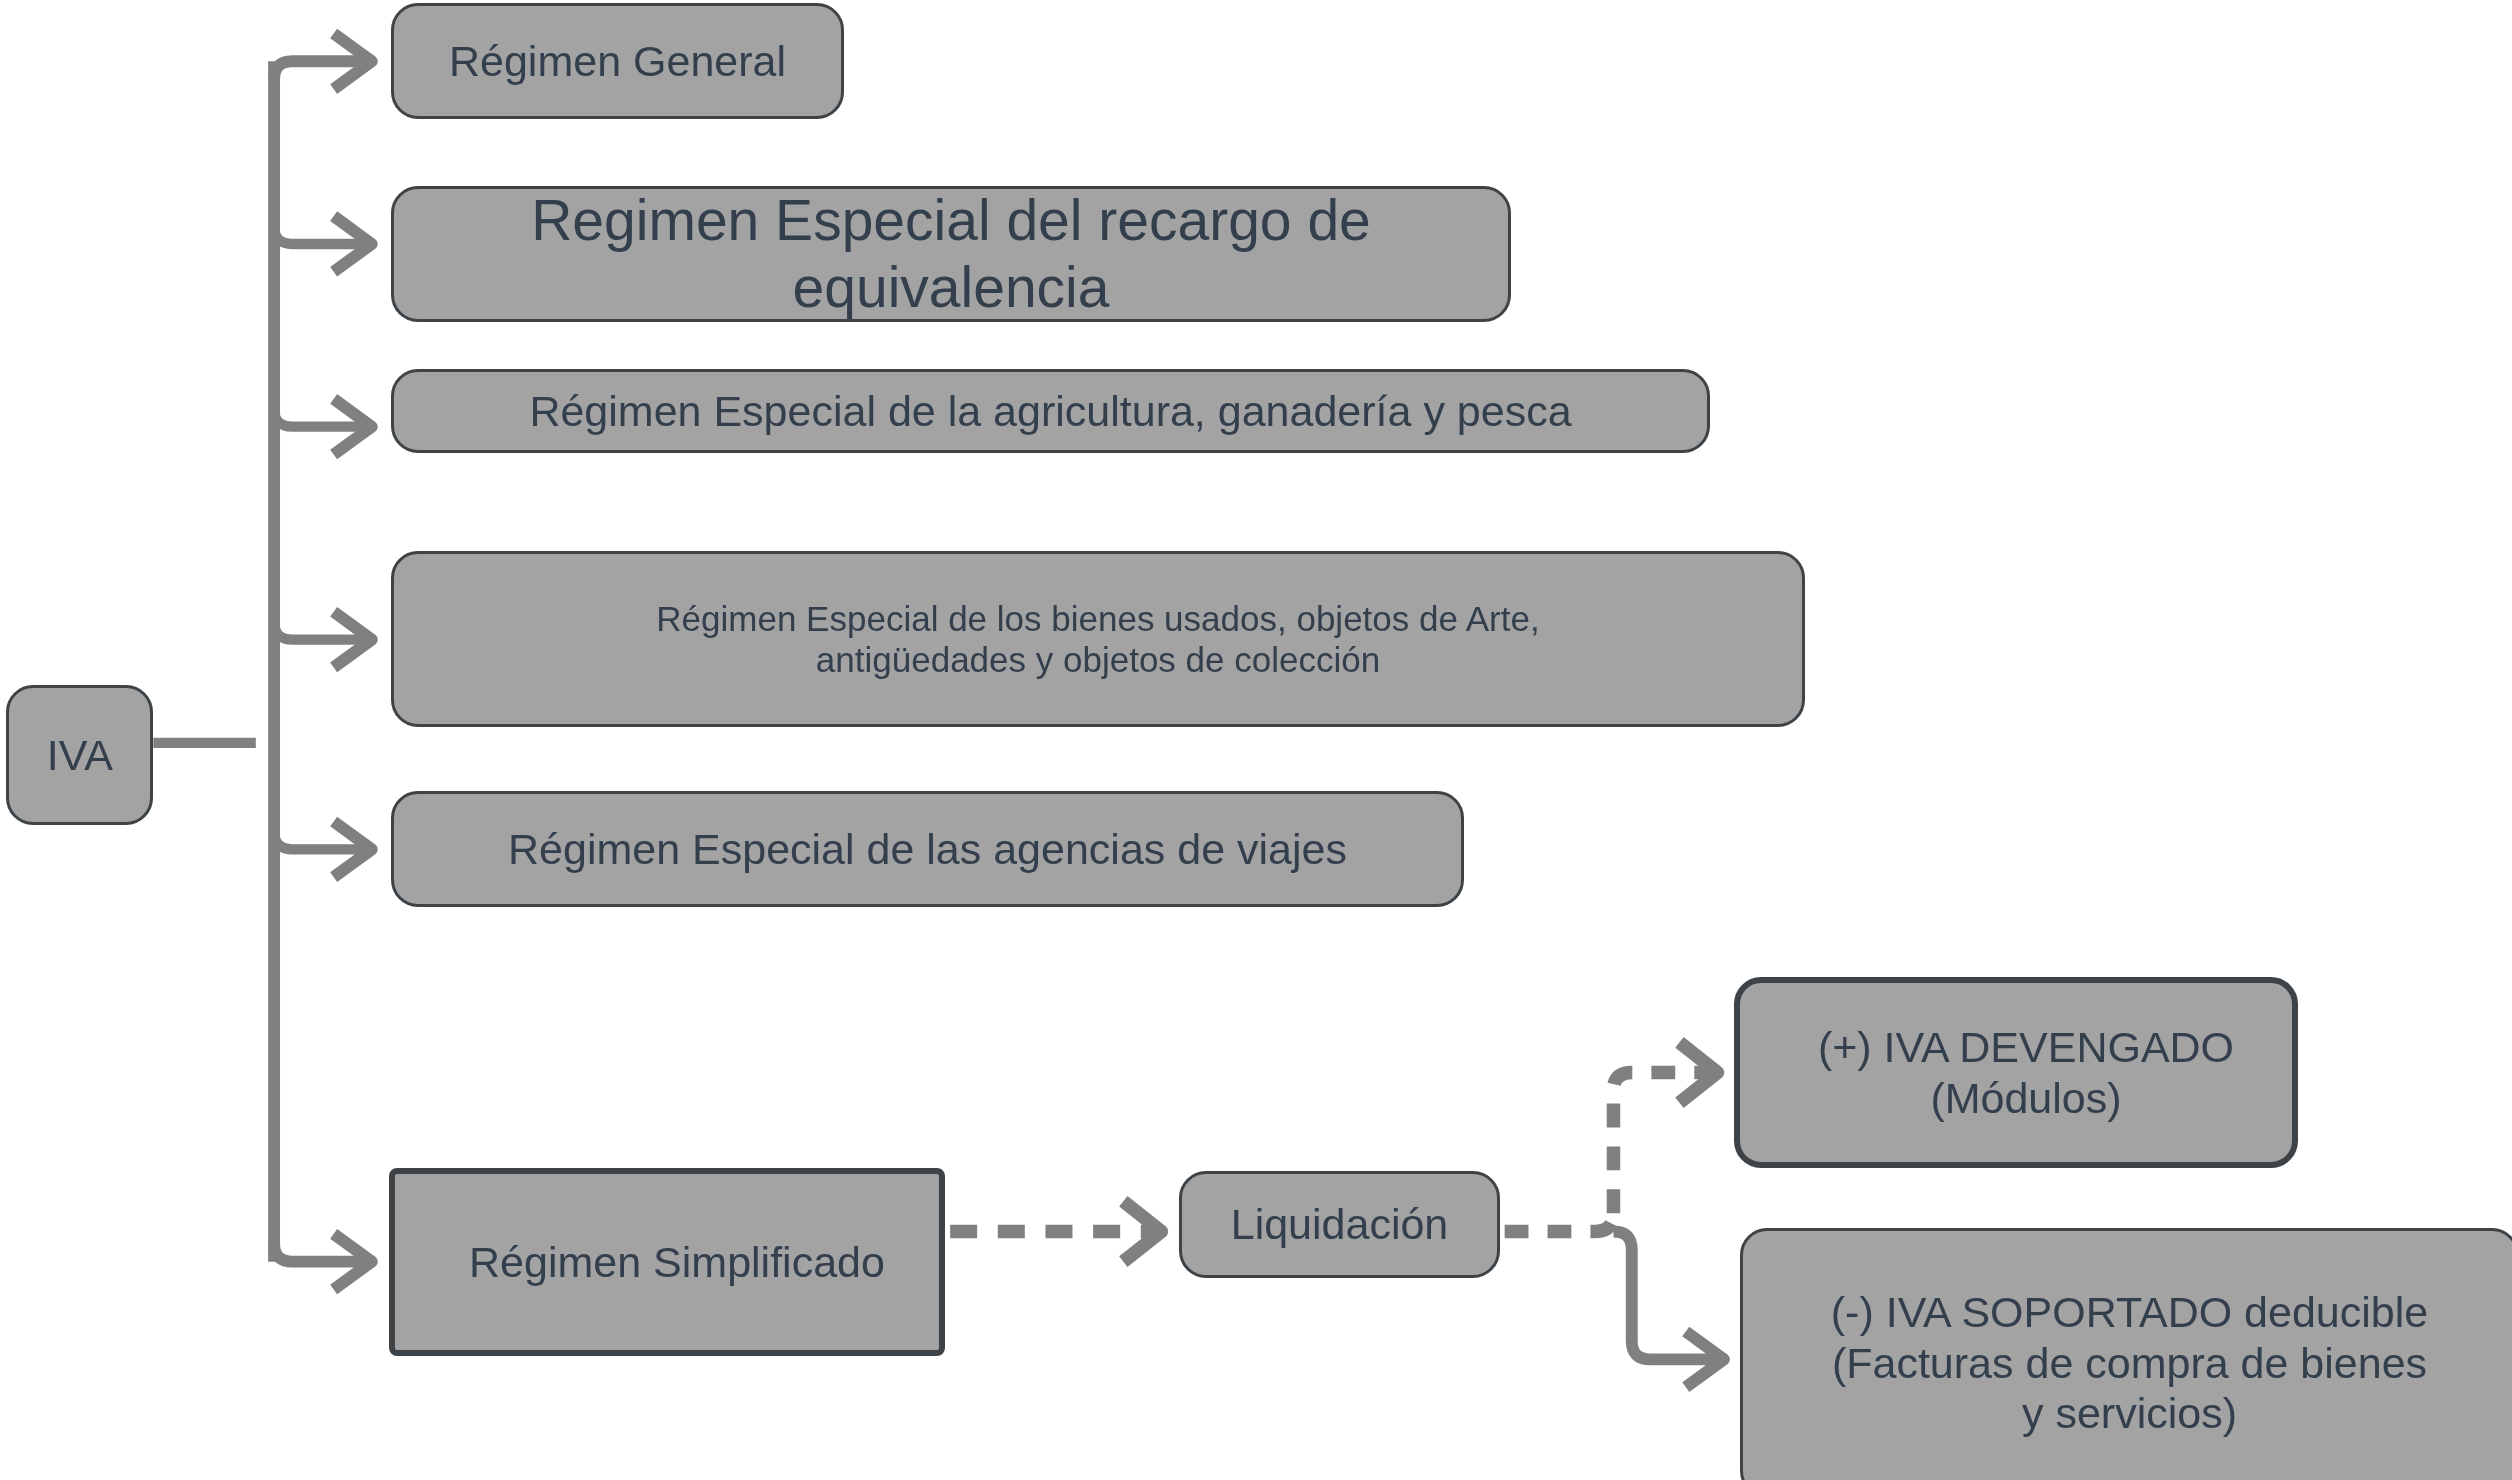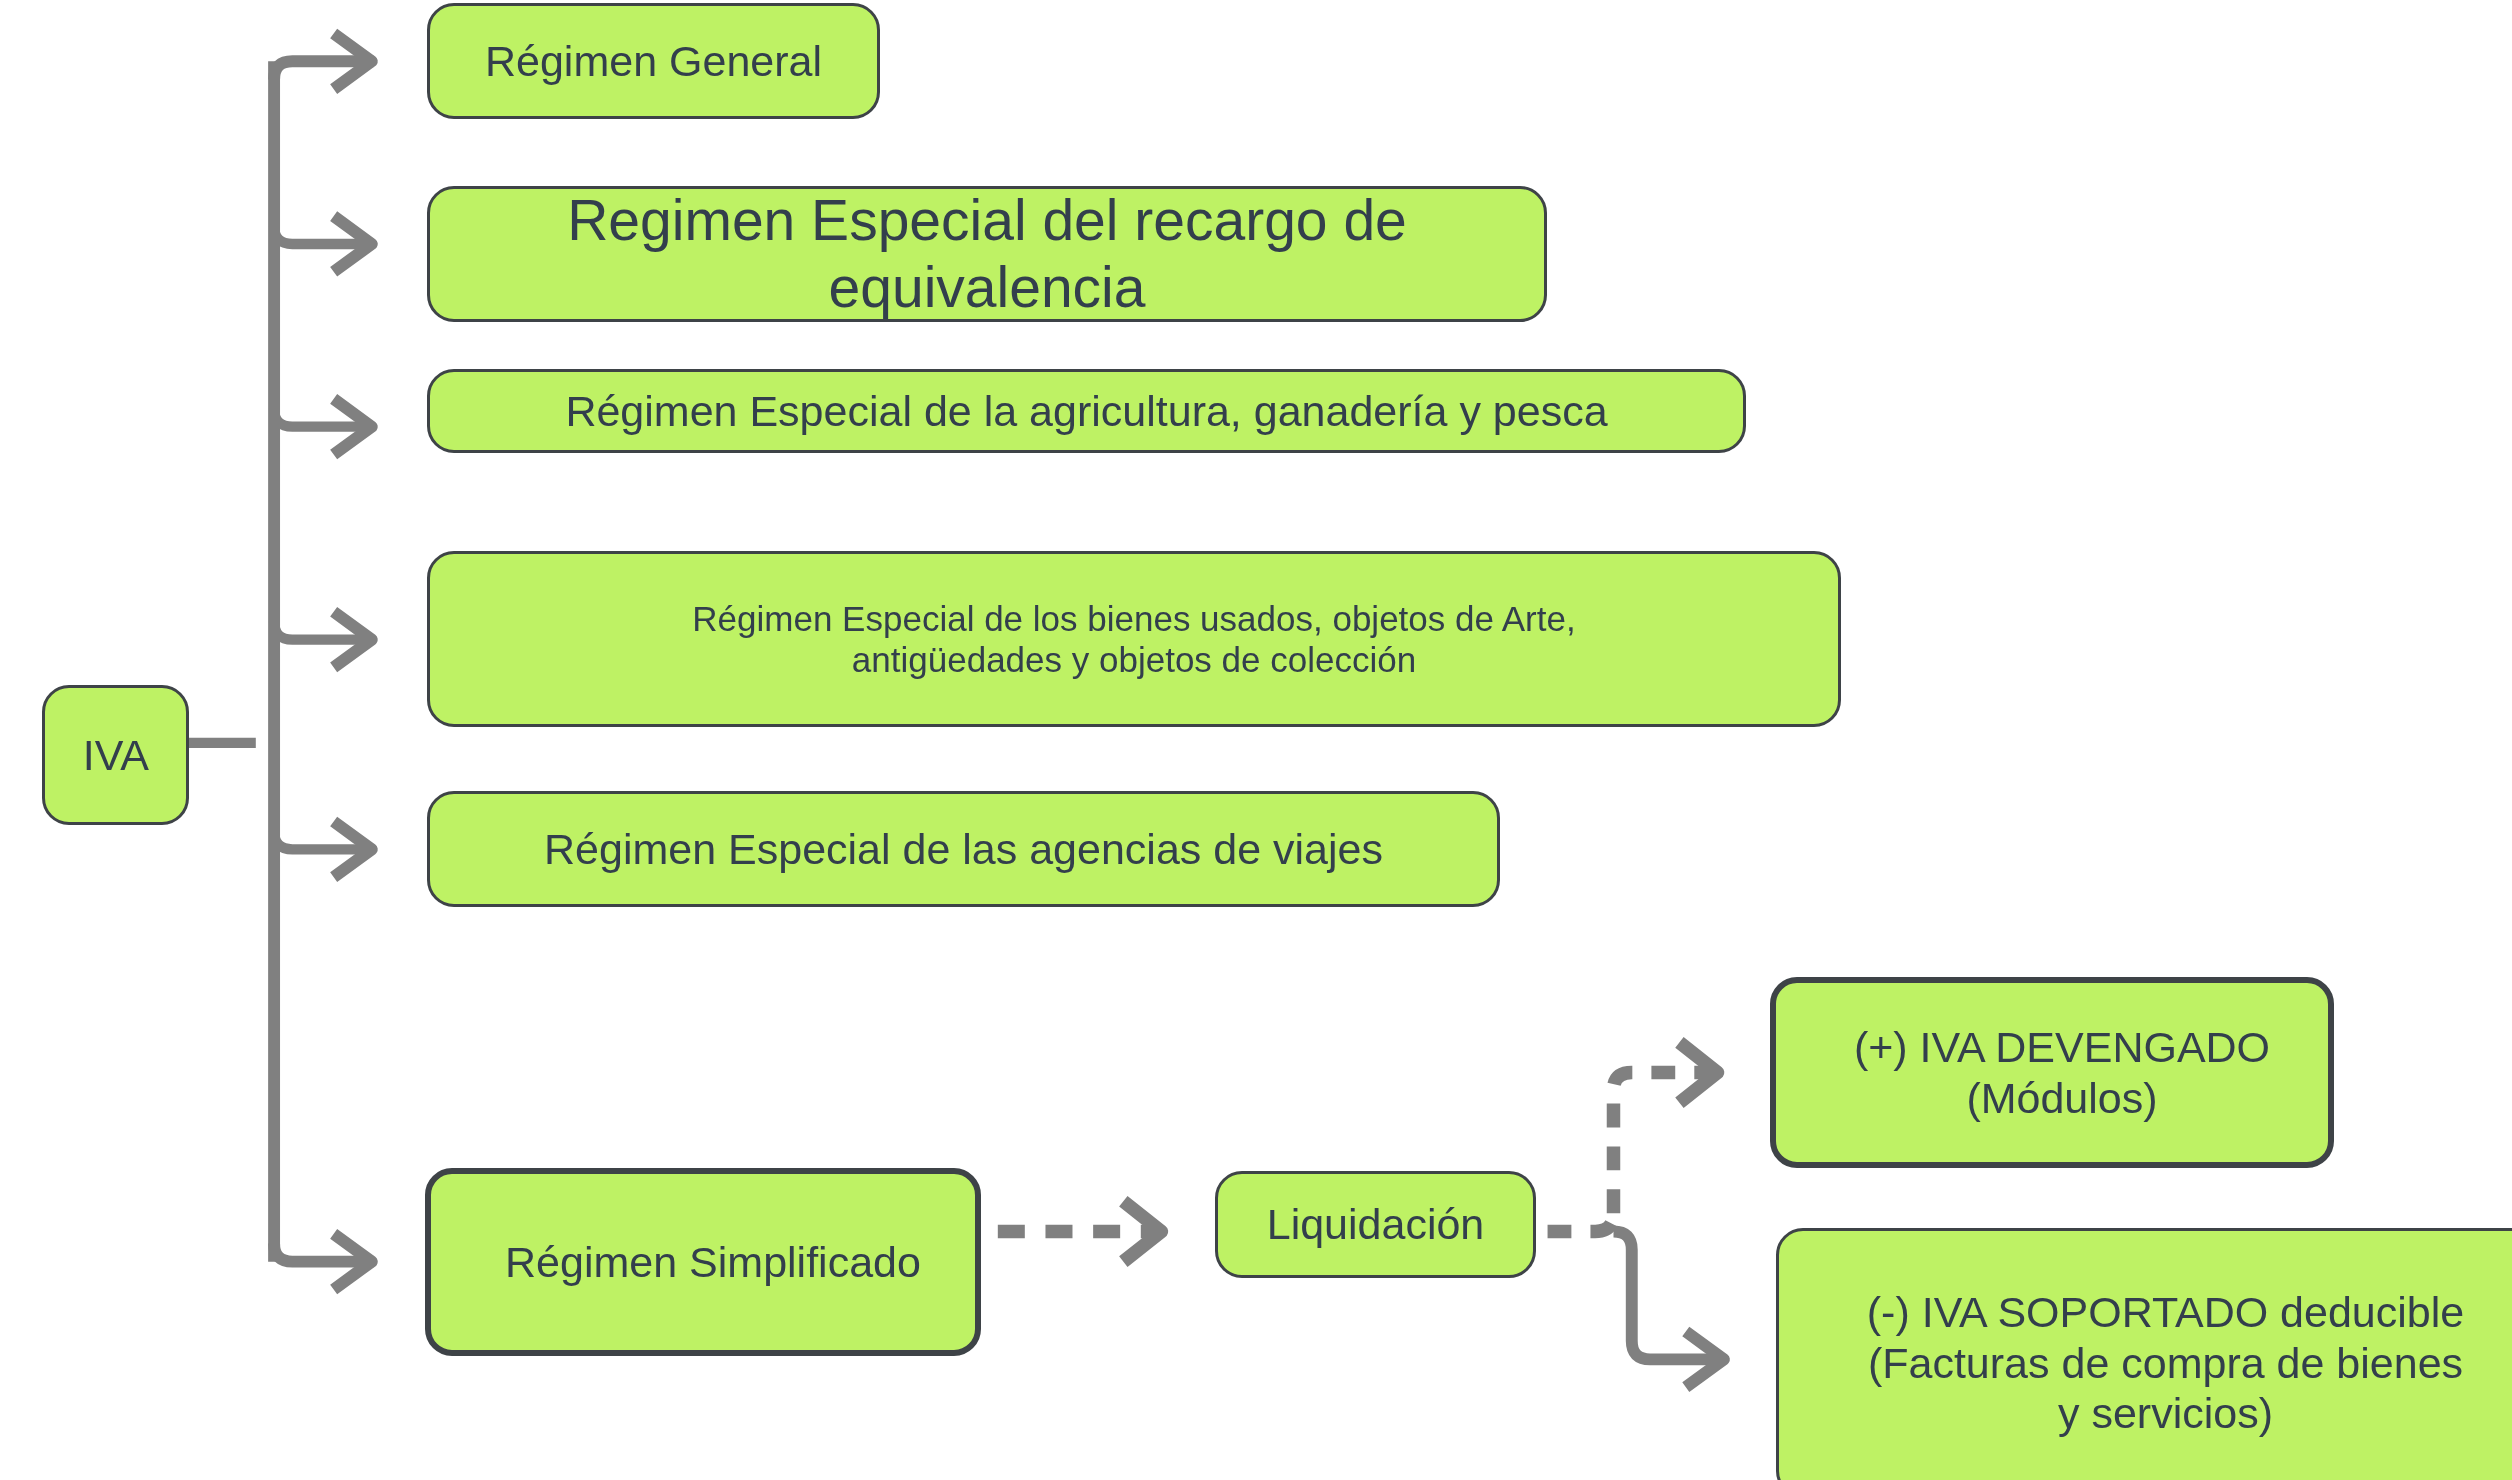--- a/index.html
+++ b/index.html
@@ -19,44 +19,43 @@
     position: absolute;
     left: 0;
     top: 0;
     width: 2512px;
     height: 1481px;
     pointer-events: none;
   }
   .node {
     position: absolute;
     box-sizing: border-box;
-    background: #bef264;
+    background: #a3a3a3;
     border-style: solid;
     border-color: #3e4347;
     display: flex;
     align-items: center;
     justify-content: center;
     text-align: center;
     color: #333f4c;
     line-height: 1.18;
     white-space: pre-line;
     overflow: visible;
-    margin-left: 36px;
   }
   .node.thin  { border-width: 3.2px;  border-radius: 27px; }
   .node.thick { border-width: 6.4px;  border-radius: 27px; padding-left: 20px; }
 
   
   #node-iva              { left: 6.4px;    top: 685px;  width: 147px;  height: 140px; font-size: 43px; }
   #node-general          { left: 391px;  top: 3.2px;    width: 453px;  height: 116px; font-size: 43px; }
   #node-recargo          { left: 391px;  top: 186px;  width: 1120px; height: 136px; font-size: 57px; }
   #node-agricultura      { left: 391px;  top: 369px;  width: 1319px; height: 84px; font-size: 43px; }
   #node-bienes-usados    { left: 391px;  top: 551px;  width: 1414px; height: 176px; font-size: 35px; }
   #node-agencias-viajes  { left: 391px;  top: 791px;  width: 1073px; height: 116px; font-size: 43px; }
-  #node-simplificado     { left: 389px;  top: 1168px; width: 556px;  height: 188px; font-size: 43px; }
+  #node-simplificado     { left: 389px;  top: 1168px; width: 556px;  height: 188px; font-size: 43px; border-radius: 8px; }
   #node-liquidacion      { left: 1179px; top: 1171px; width: 321px;  height: 107px; font-size: 43px; }
   #node-devengado        { left: 1734px; top: 977px; width: 564px;  height: 191px; font-size: 43px; }
   #node-soportado        { left: 1740px; top: 1228px; width: 779px;  height: 270px; font-size: 43px; }
 </style>
 </head>
 <body>
 
 <div id="canvas">
 
   <svg id="edges" viewBox="0 0 3162 1864" width="2512" height="1481">

